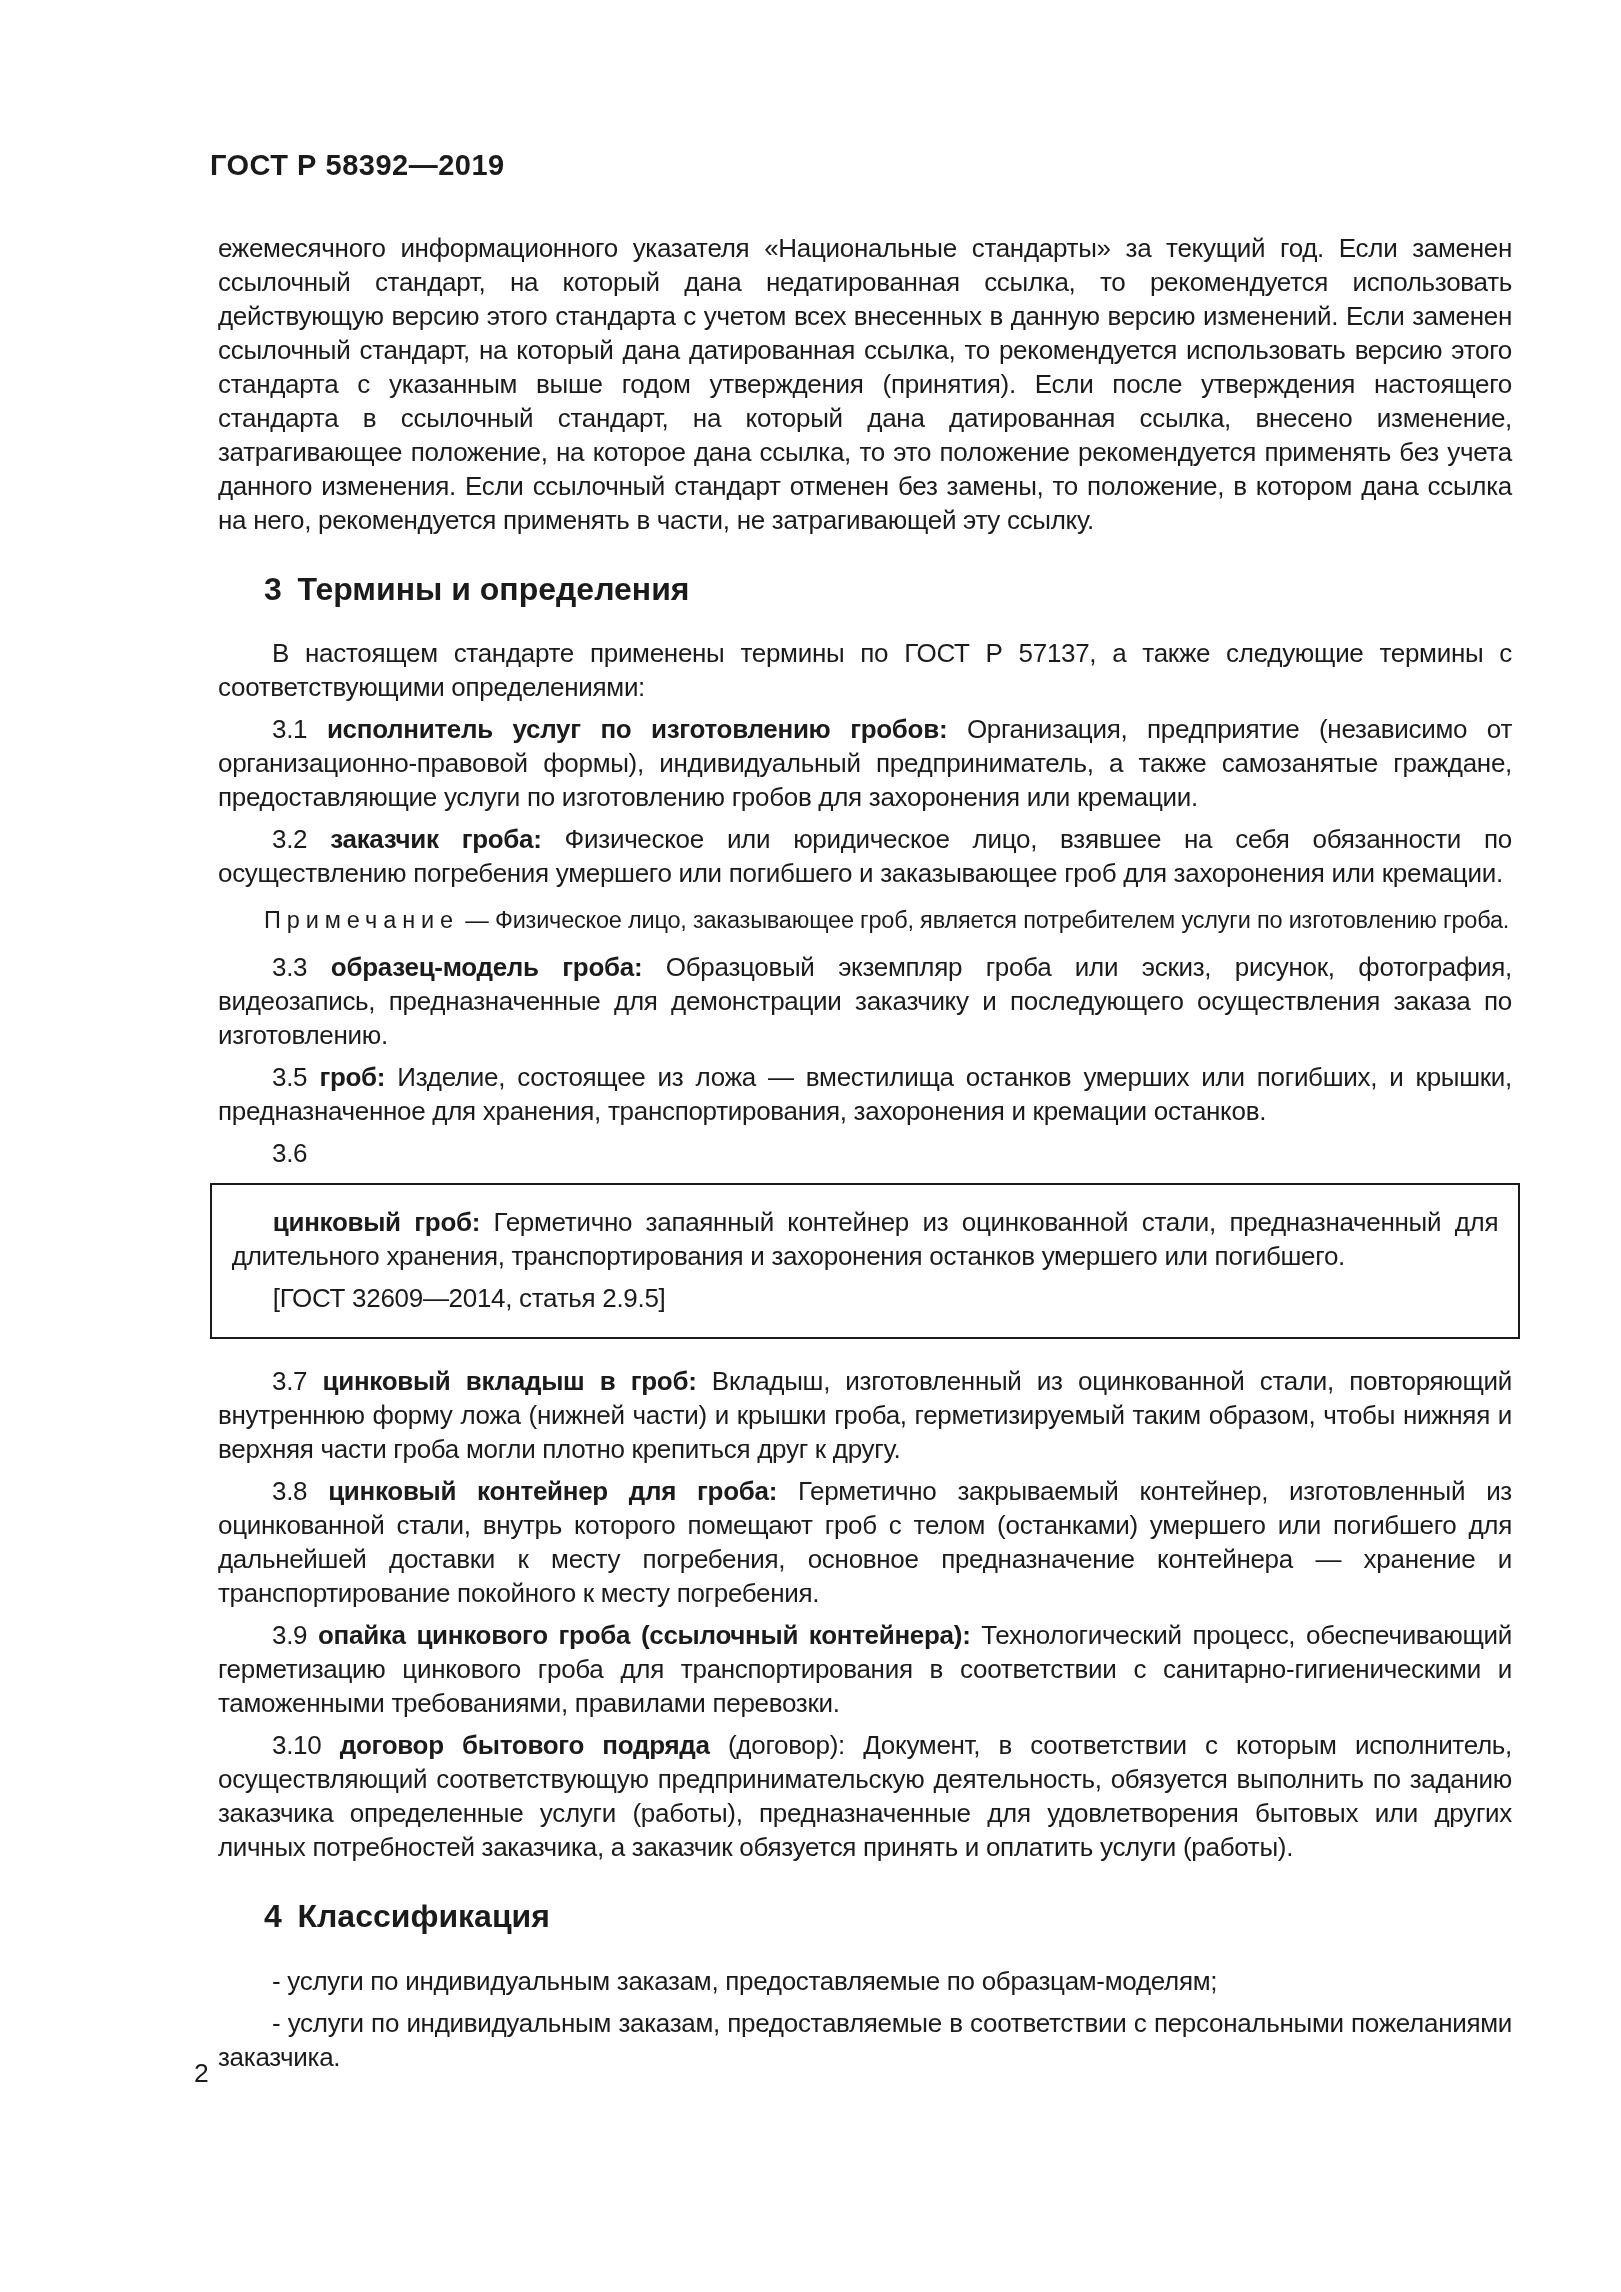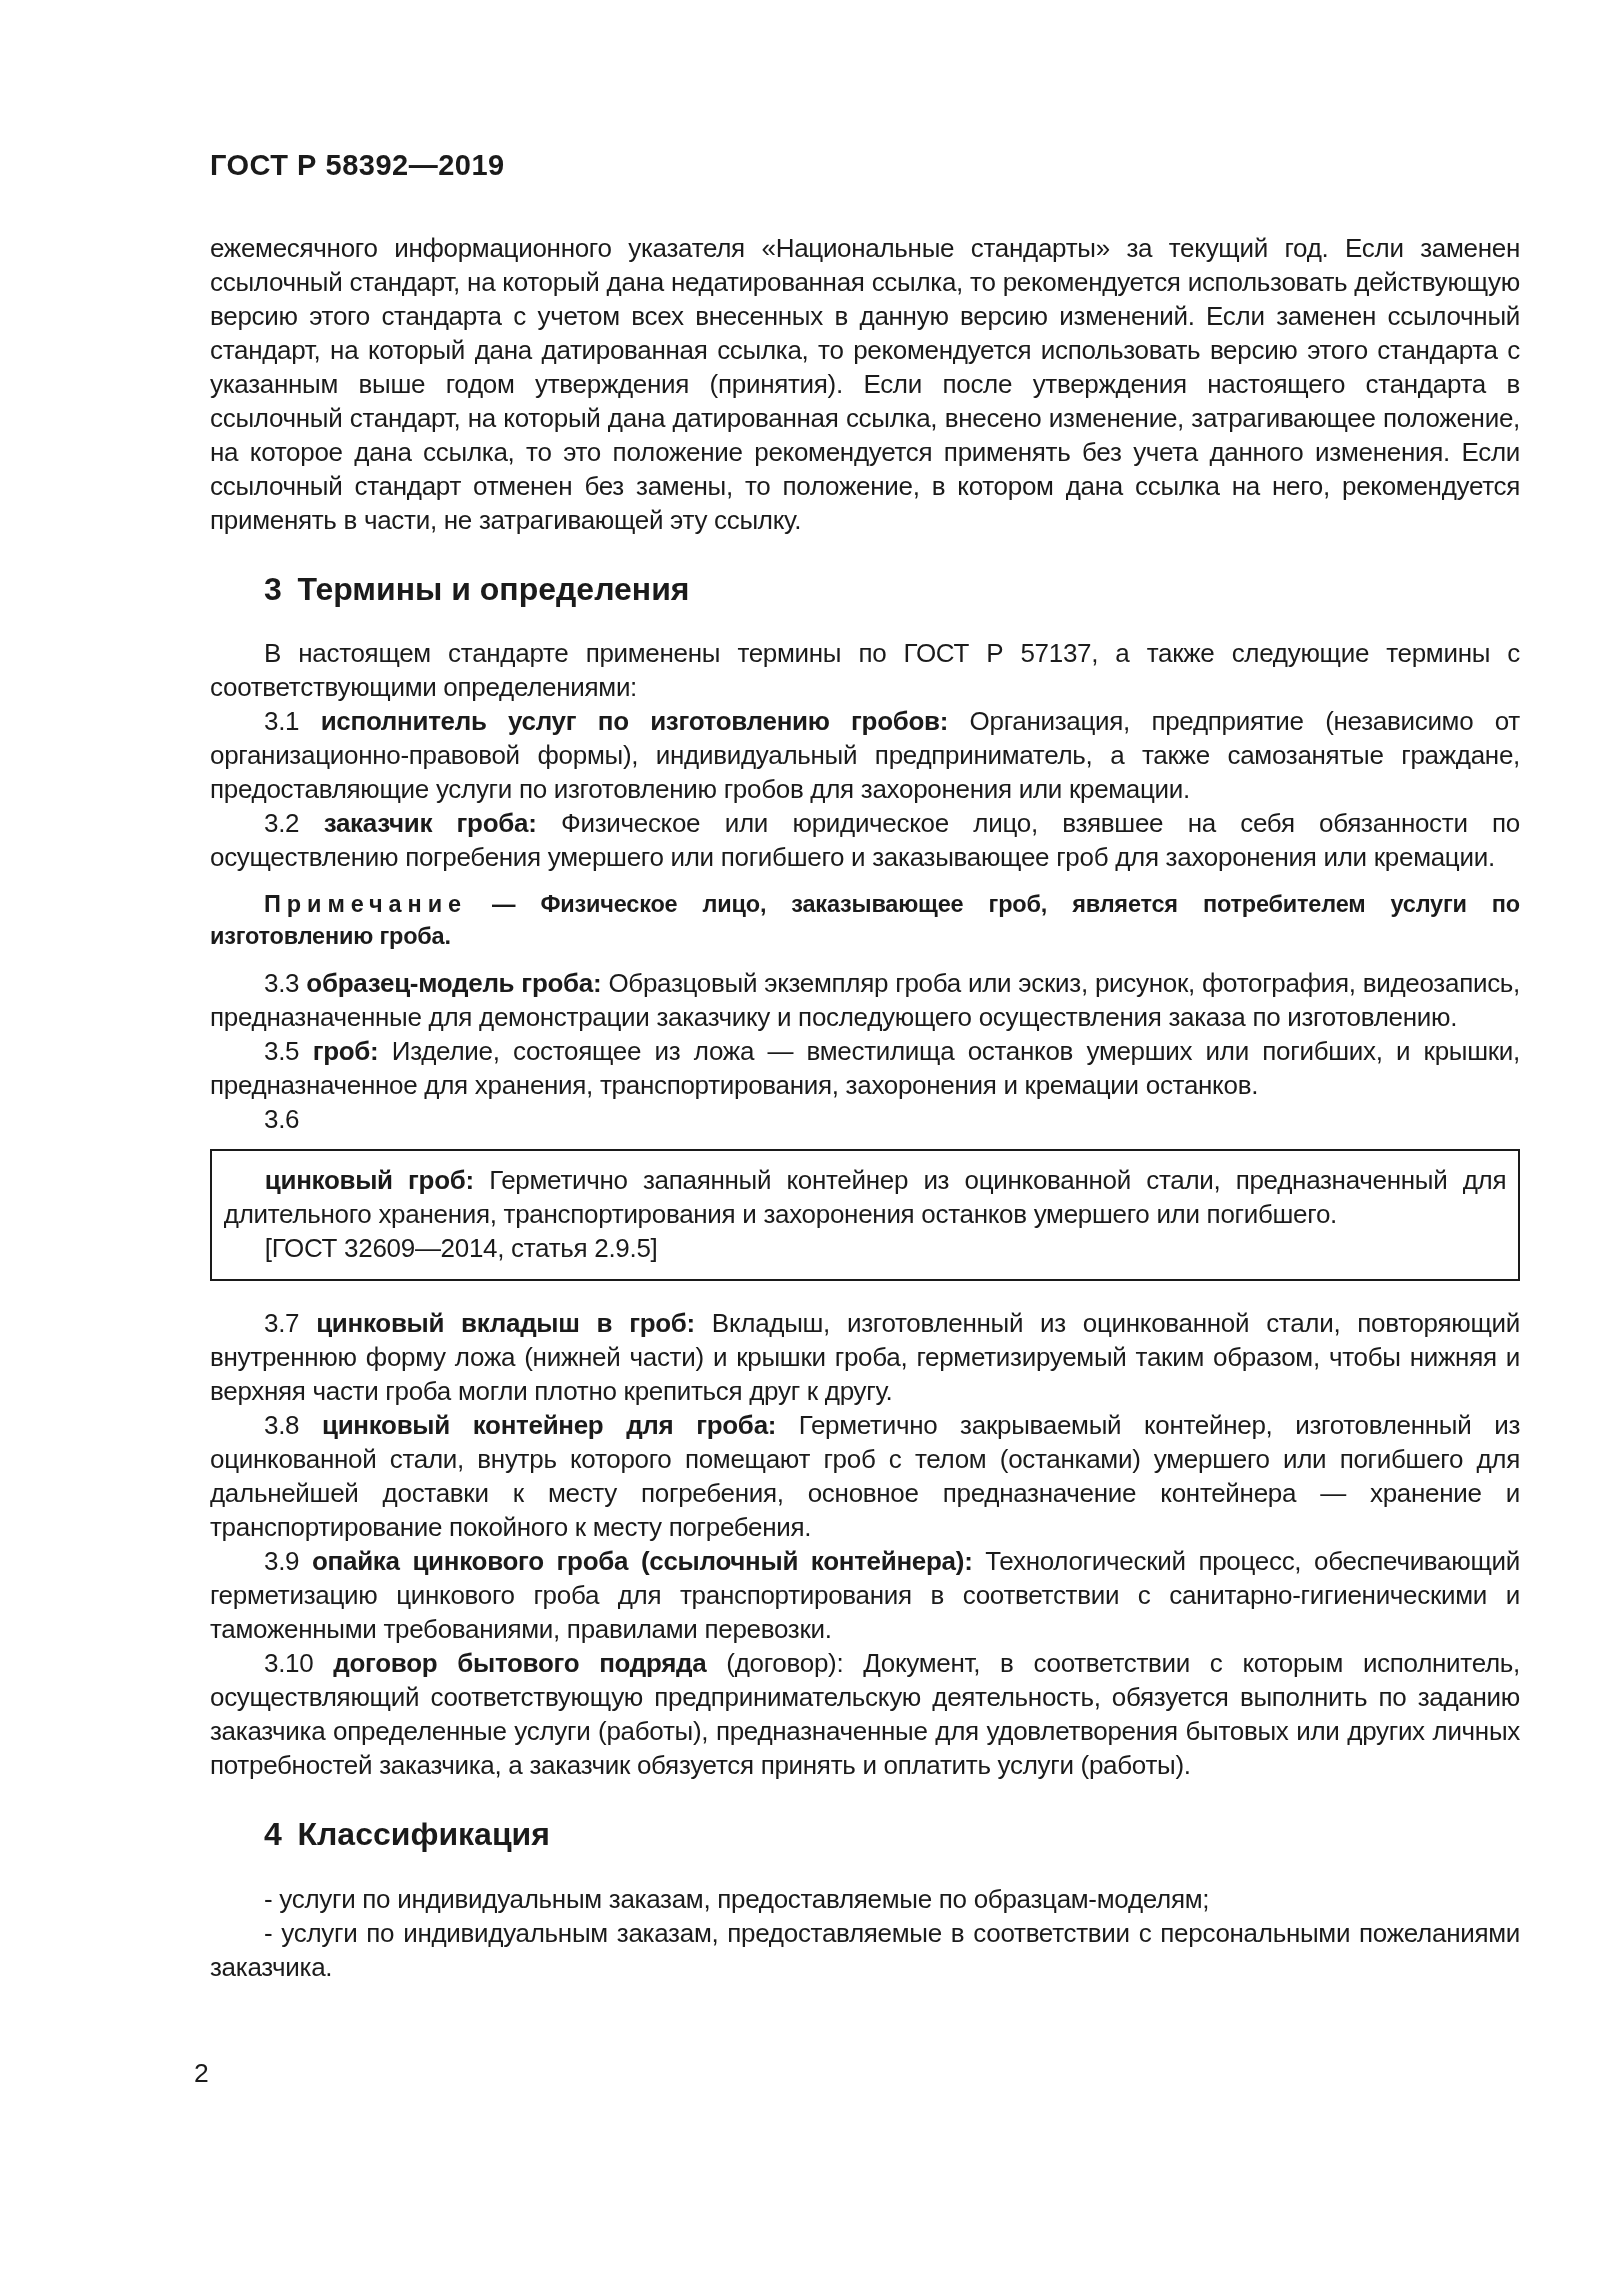--- a/index.html
+++ b/index.html
@@ -27,37 +27,36 @@
     font-size: 29px;
     font-weight: bold;
     letter-spacing: 0.5px;
     margin: 0 0 49px 0;
   }
   p.body {
     font-size: 26px;
     line-height: 34px;
     letter-spacing: -0.3px;
     text-align: justify;
-    margin: 0;
+    margin: 8px;
   }
   .indent { text-indent: 54px; }
   h2.sec {
     font-size: 32px;
     font-weight: bold;
     margin: 33px 0 27.4px 54px;
     line-height: 39px;
   }
   .sec-num { margin-right: 15.7px; }
   p.note {
     font-size: 23.5px;
     line-height: 32px;
     letter-spacing: -0.2px;
     text-align: justify;
     margin: 13.7px 0 13.7px 0;
-    font-weight: bold;
   }
   .note-label { letter-spacing: 5.9px; }
   .def-box {
     border: 2.9px solid #1a1a1a;
     margin: 13.7px 0 25.5px 0;
     padding: 11.8px 11.8px 13.7px 11.8px;
   }
   .boxdef { text-indent: 41px; }
   .source {
     text-indent: 41px;

